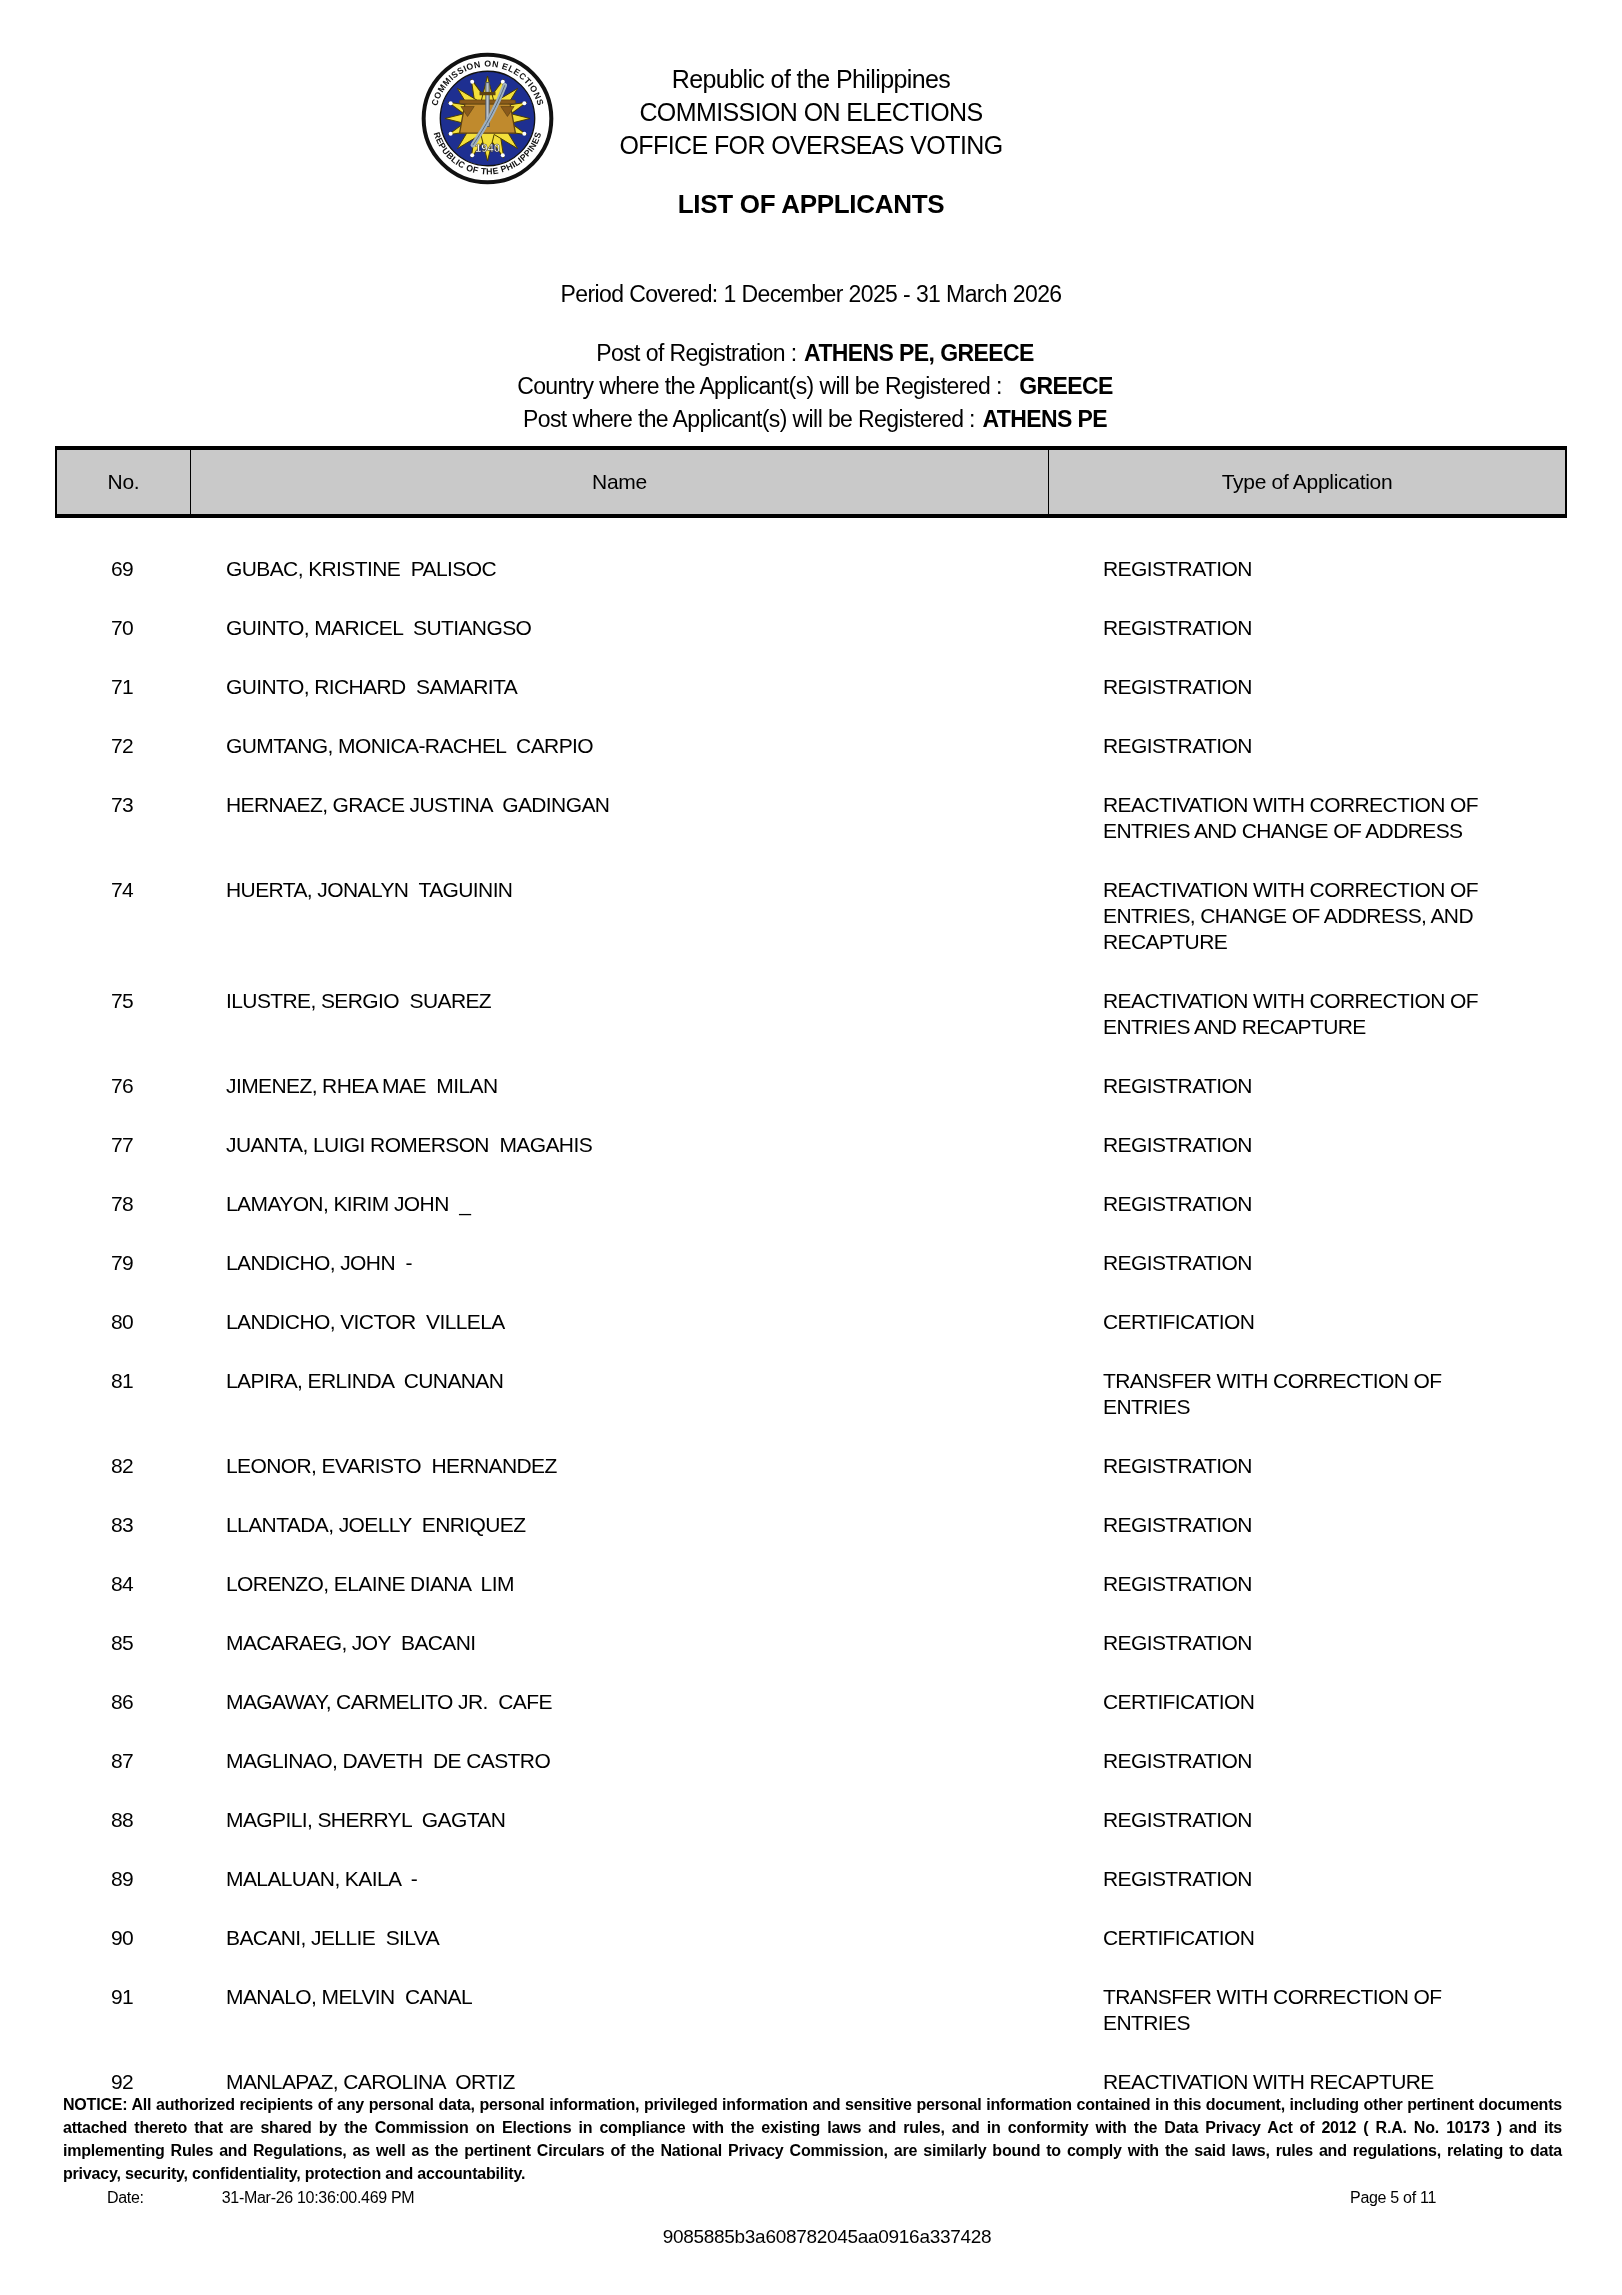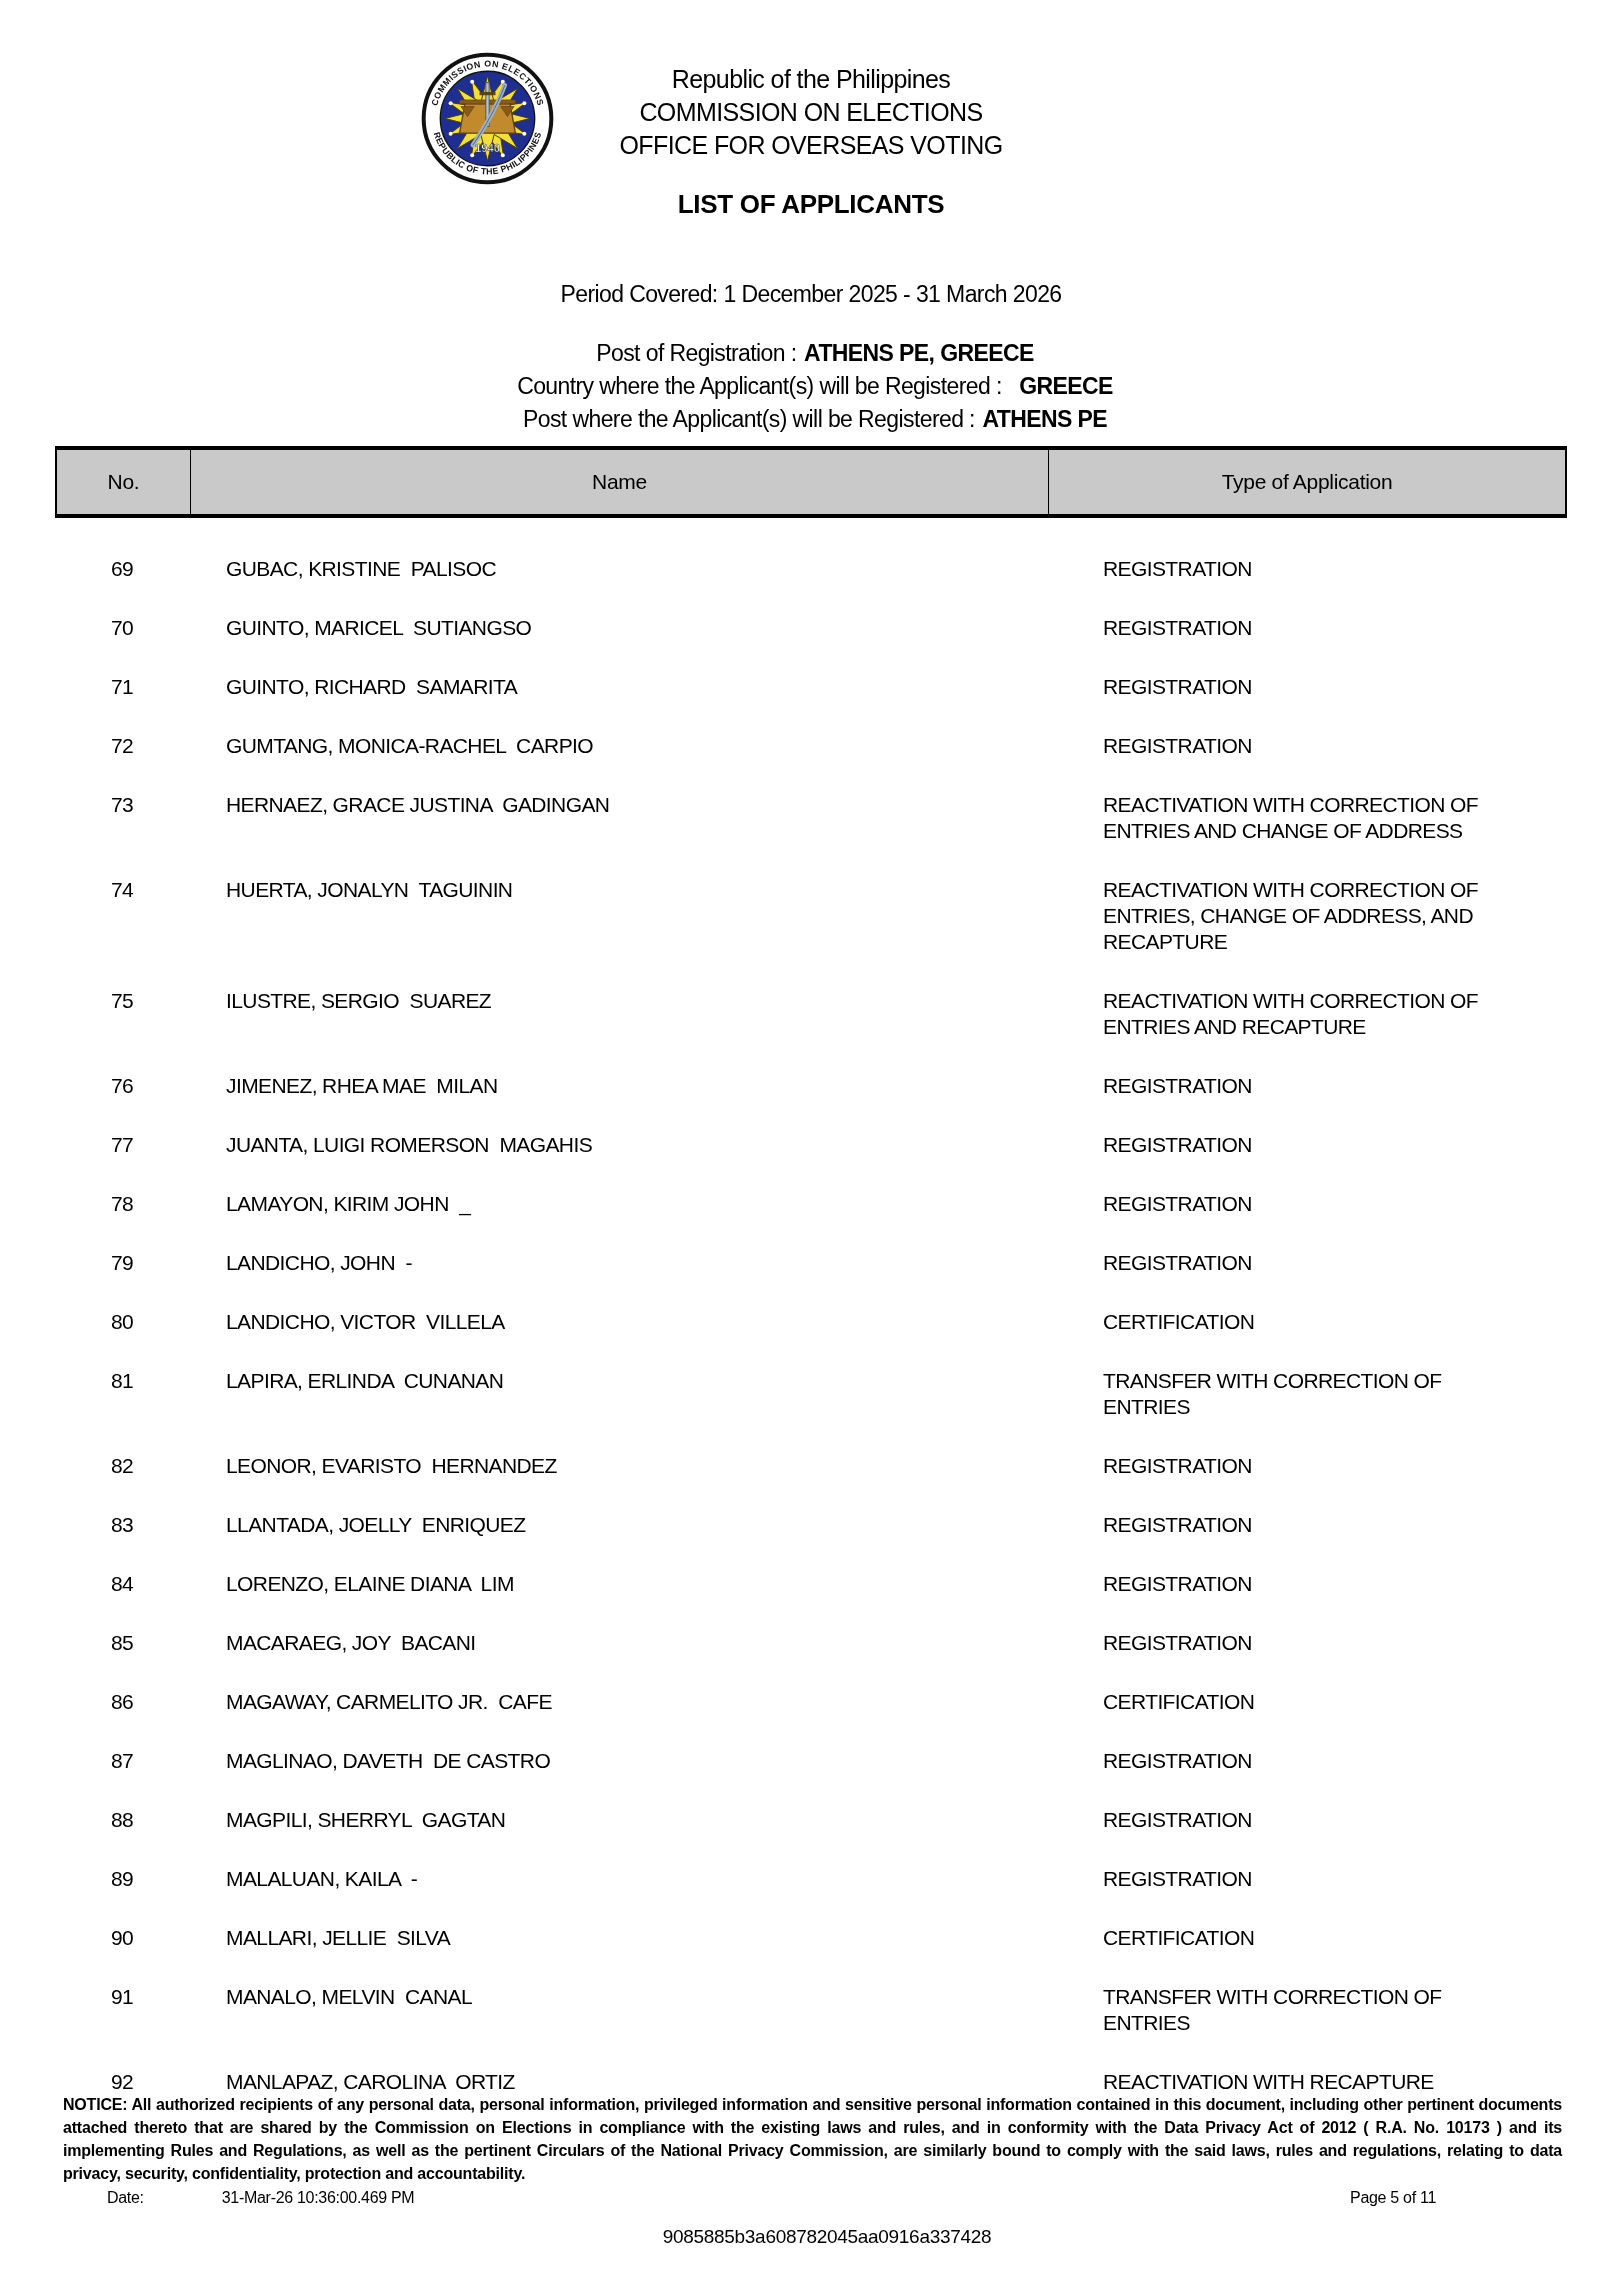--- a/index.html
+++ b/index.html
@@ -215,21 +215,21 @@
           <div class="c-name">MAGPILI, SHERRYL  GAGTAN</div>
           <div class="c-type">REGISTRATION</div>
         </div>
       <div class="trow">
           <div class="c-no">89</div>
           <div class="c-name">MALALUAN, KAILA  -</div>
           <div class="c-type">REGISTRATION</div>
         </div>
       <div class="trow">
           <div class="c-no">90</div>
-          <div class="c-name">MALLARI, JELLIE  SILVA</div>
+          <div class="c-name">BACANI, JELLIE  SILVA</div>
           <div class="c-type">CERTIFICATION</div>
         </div>
       <div class="trow">
           <div class="c-no">91</div>
           <div class="c-name">MANALO, MELVIN  CANAL</div>
           <div class="c-type">TRANSFER WITH CORRECTION OF ENTRIES</div>
         </div>
       <div class="trow">
           <div class="c-no">92</div>
           <div class="c-name">MANLAPAZ, CAROLINA  ORTIZ</div>

